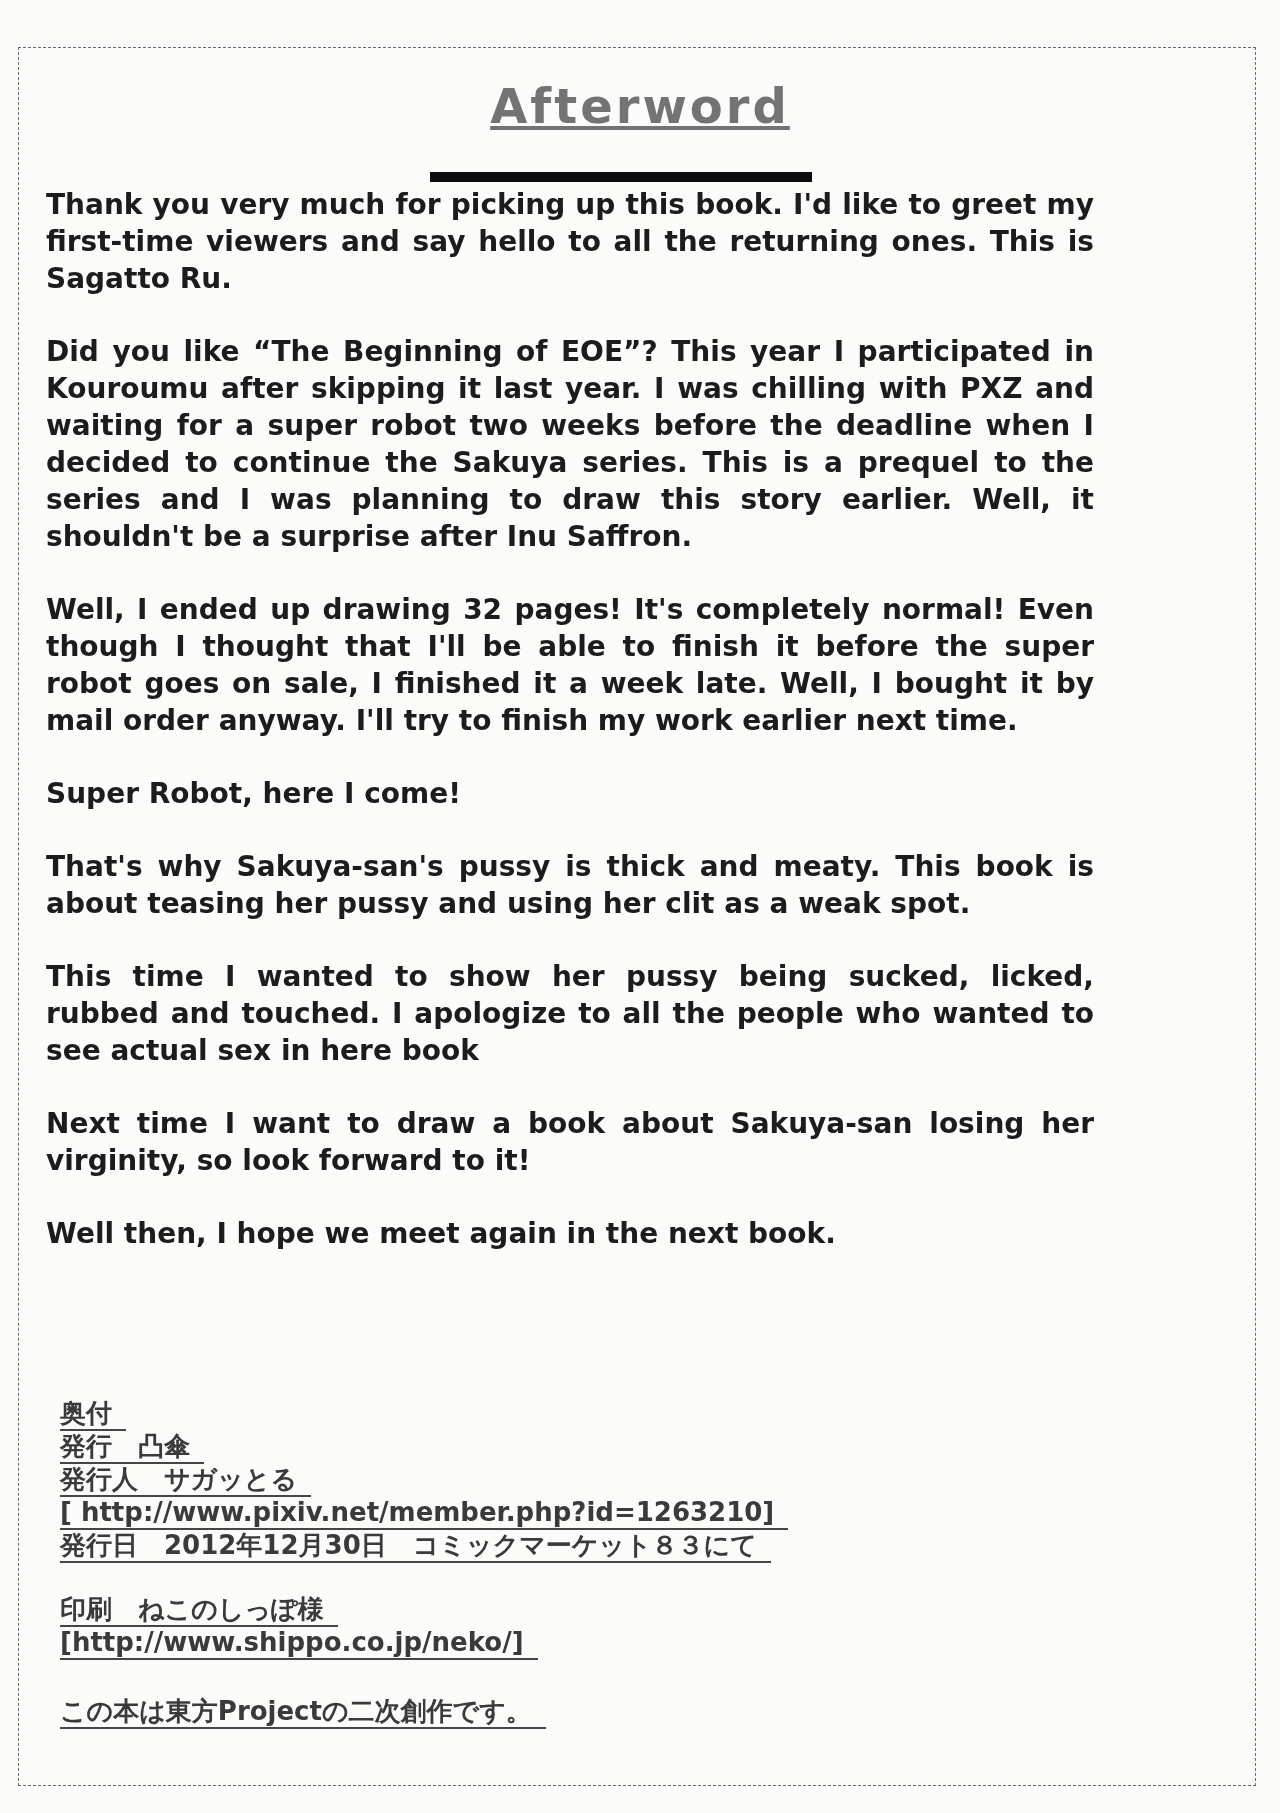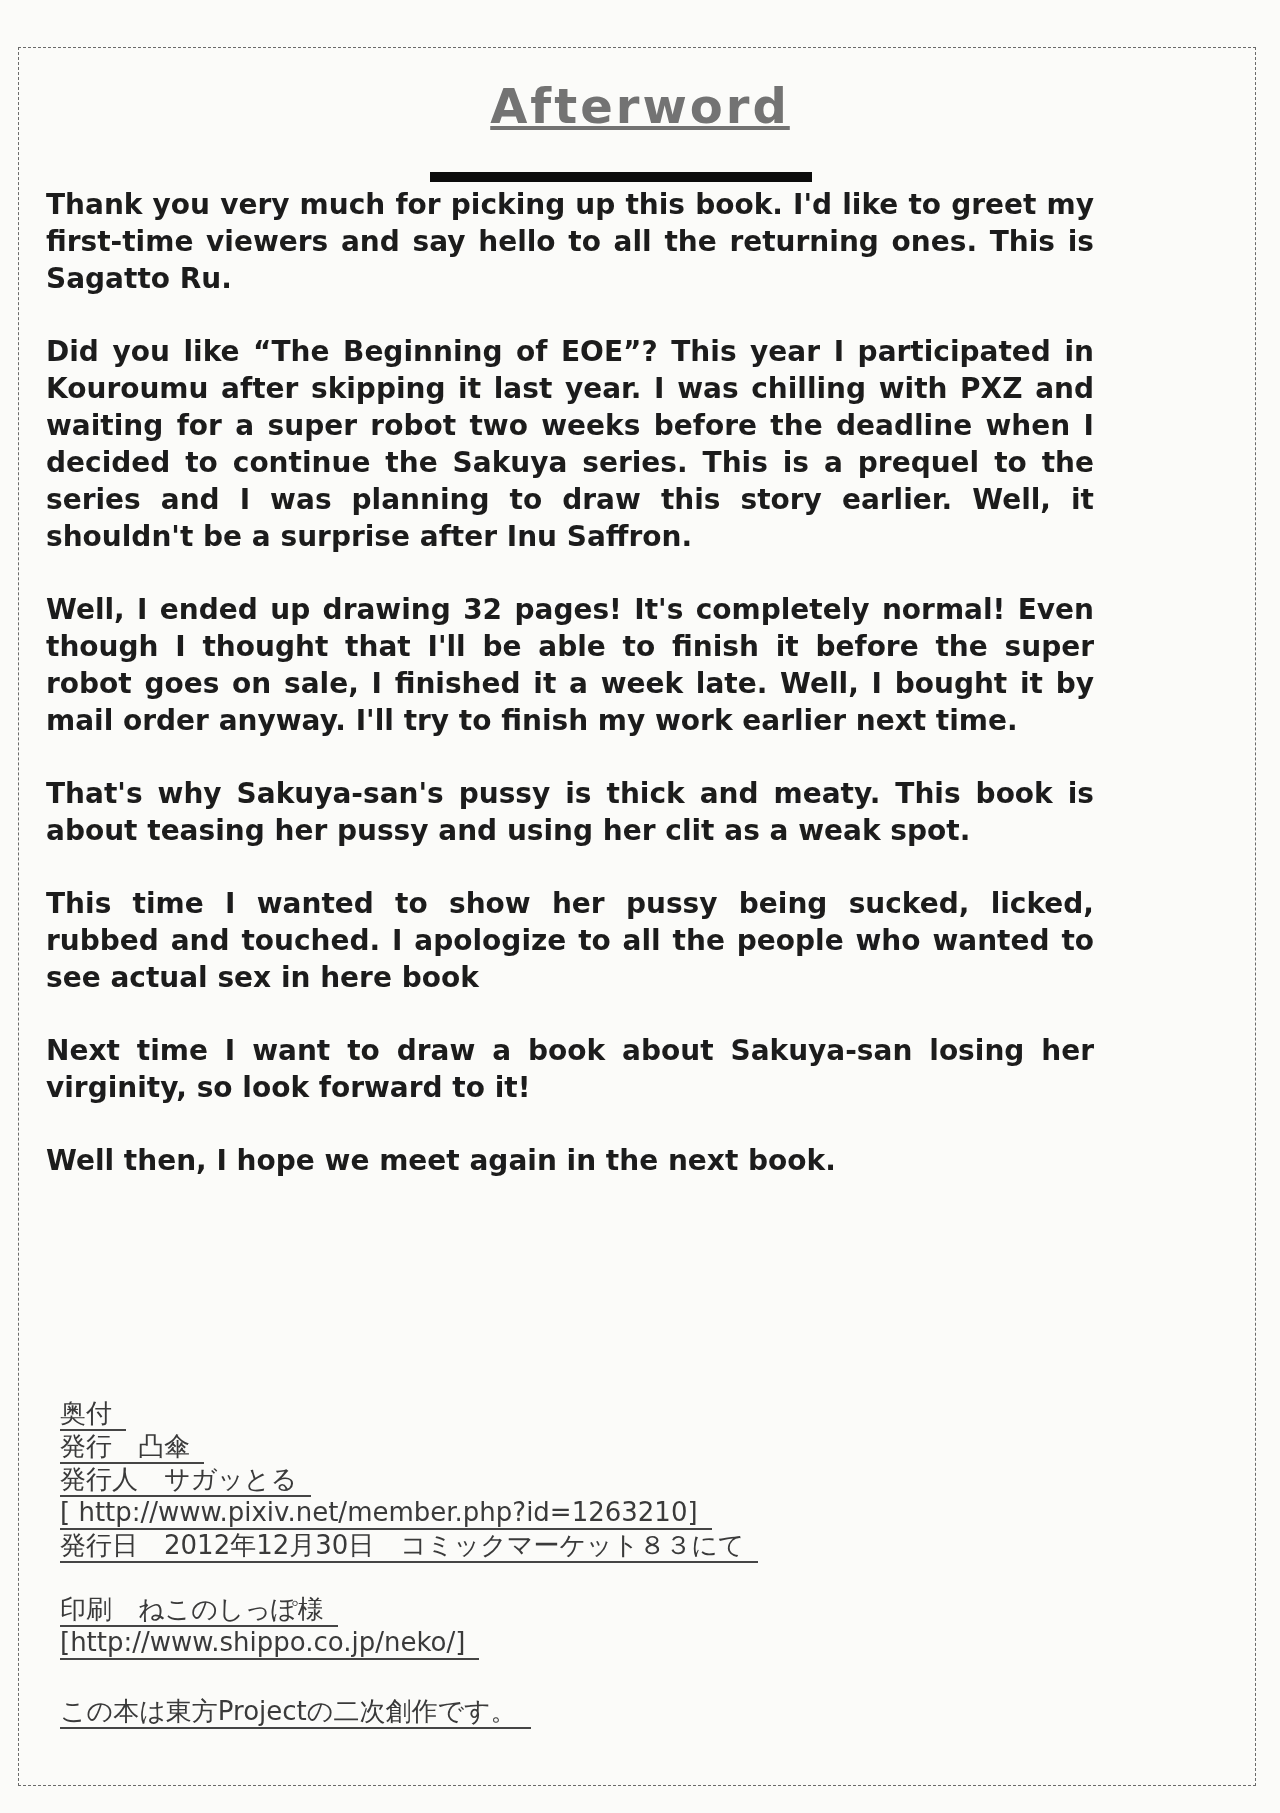--- a/index.html
+++ b/index.html
@@ -60,21 +60,21 @@
   }
   .body p:last-child {
     margin-bottom: 0;
   }
   .colophon {
     position: absolute;
     top: 1398px;
     left: 60px;
     color: #3a3a3a;
     font-size: 26px;
-    font-weight: normal;
+    font-weight: bold;
   }
   .colophon .line {
     height: 33px;
     white-space: nowrap;
   }
   .colophon .line span {
     display: inline-block;
     border-bottom: 2px solid #454545;
     padding: 0 14px 1px 0;
     line-height: 30px;
@@ -87,20 +87,21 @@
 
 <div class="frame"></div>
 
 <h1 class="title">Afterword</h1>
 <div class="title-underline"></div>
 
 <div class="body">
   <p>Thank you very much for picking up this book. I'd like to greet my first-time viewers and say hello to all the returning ones. This is Sagatto Ru.</p>
   <p>Did you like “The Beginning of EOE”? This year I participated in Kouroumu after skipping it last year. I was chilling with PXZ and waiting for a super robot two weeks before the deadline when I decided to continue the Sakuya series. This is a prequel to the series and I was planning to draw this story earlier. Well, it shouldn't be a surprise after Inu Saffron.</p>
   <p>Well, I ended up drawing 32 pages! It's completely normal! Even though I thought that I'll be able to finish it before the super robot goes on sale, I finished it a week late. Well, I bought it by mail order anyway. I'll try to finish my work earlier next time.</p>
+  <p>Super Robot, here I come!</p>
   <p>That's why Sakuya-san's pussy is thick and meaty. This book is about teasing her pussy and using her clit as a weak spot.</p>
   <p>This time I wanted to show her pussy being sucked, licked, rubbed and touched. I apologize to all the people who wanted to see actual sex in here book</p>
   <p>Next time I want to draw a book about Sakuya-san losing her virginity, so look forward to it!</p>
   <p>Well then, I hope we meet again in the next book.</p>
 </div>
 
 <div class="colophon">
   <div class="line">
     <span>奥付</span>
   </div>

